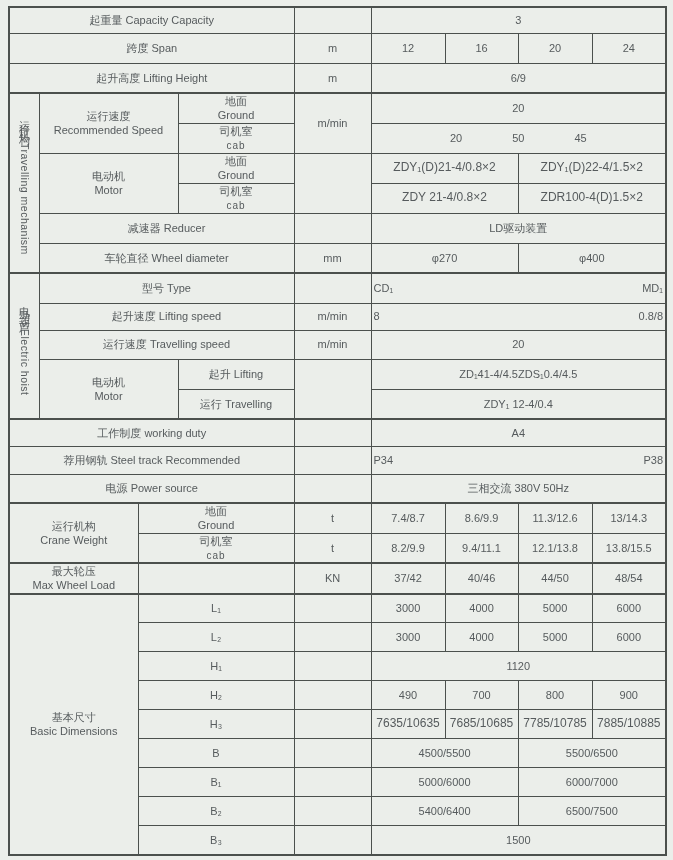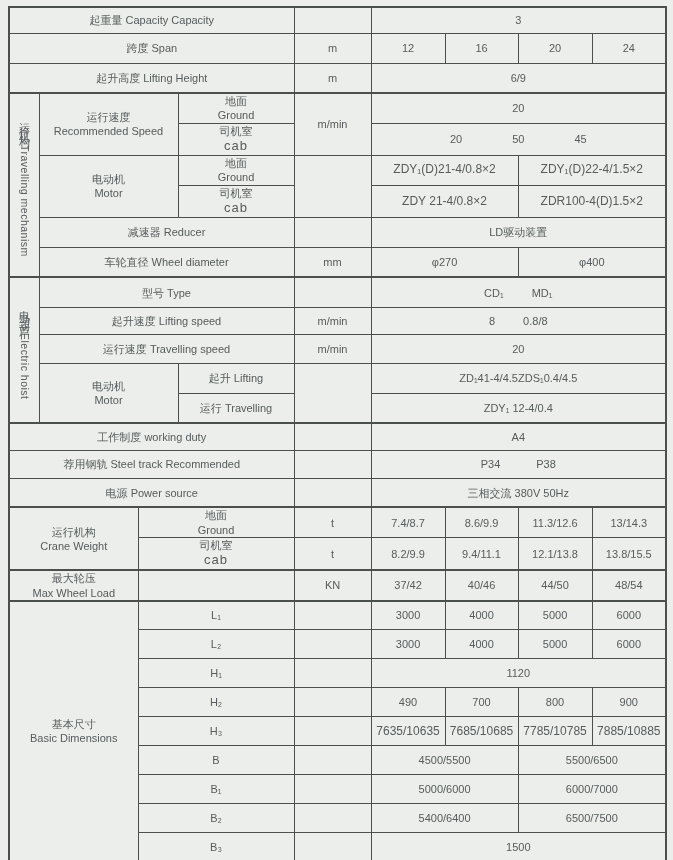--- a/index.html
+++ b/index.html
@@ -24,22 +24,22 @@
     line-height:1.3;
     padding:0 2px;
     overflow:hidden;
   }
   tr.sect > td { border-top-width:2px; }
   tr.h26{height:26px} tr.h27{height:27px} tr.h28{height:28px}
   tr.h29{height:29px} tr.h30{height:30px}
   .vwrap { display:flex; flex-direction:column; align-items:center; justify-content:center; gap:12px; padding:4px 0; }
   .vcn { writing-mode:vertical-rl; text-orientation:mixed; letter-spacing:5px; font-size:11px; }
   .ven { writing-mode:vertical-rl; text-orientation:mixed; font-size:10.5px; letter-spacing:0.5px; }
-  .cab-en { font-size:13px; letter-spacing:1px; }
-  .pair { display:flex; justify-content:center; gap:28px; }
+  .cab-en { font-size:10px; letter-spacing:1px; }
+  .pair { display:flex; justify-content:space-between; gap:28px; }
   .wide-pair { display:flex; justify-content:center; }
   .trio { display:flex; justify-content:center; gap:50px; }
   .small { font-size:12px; }
 </style>
 </head>
 <body>
 
 <table>
   <colgroup>
     <col style="width:30px">

